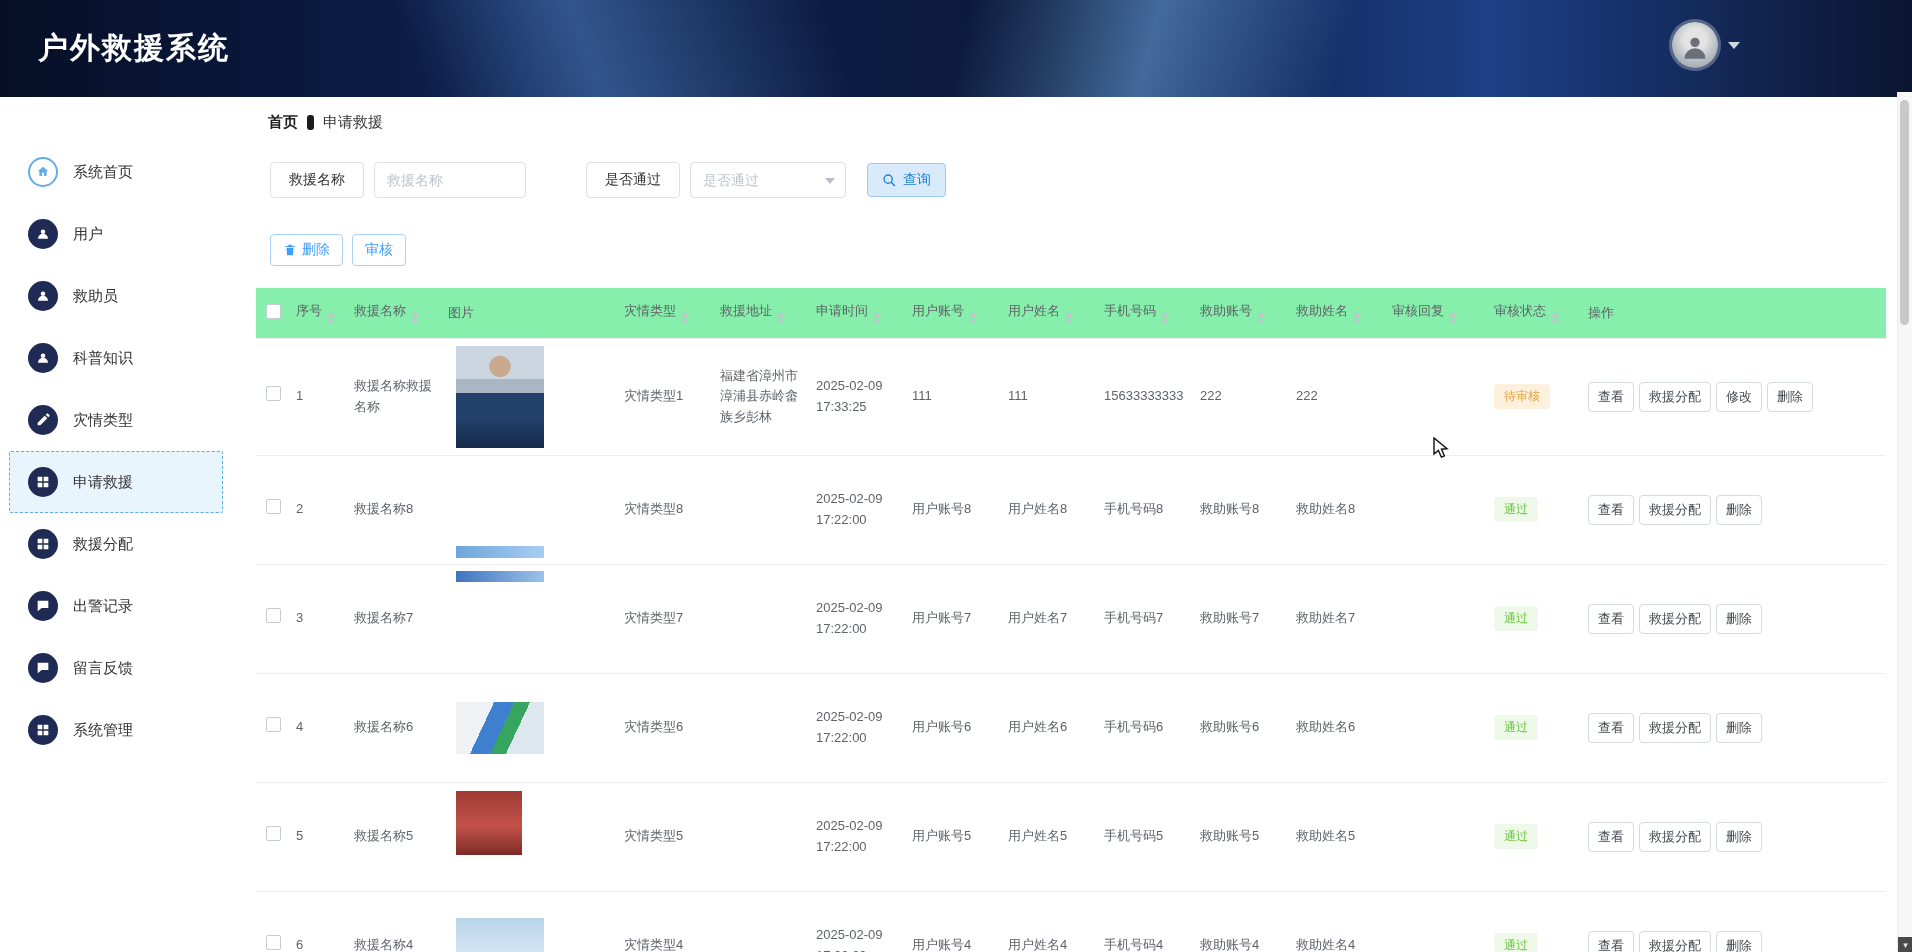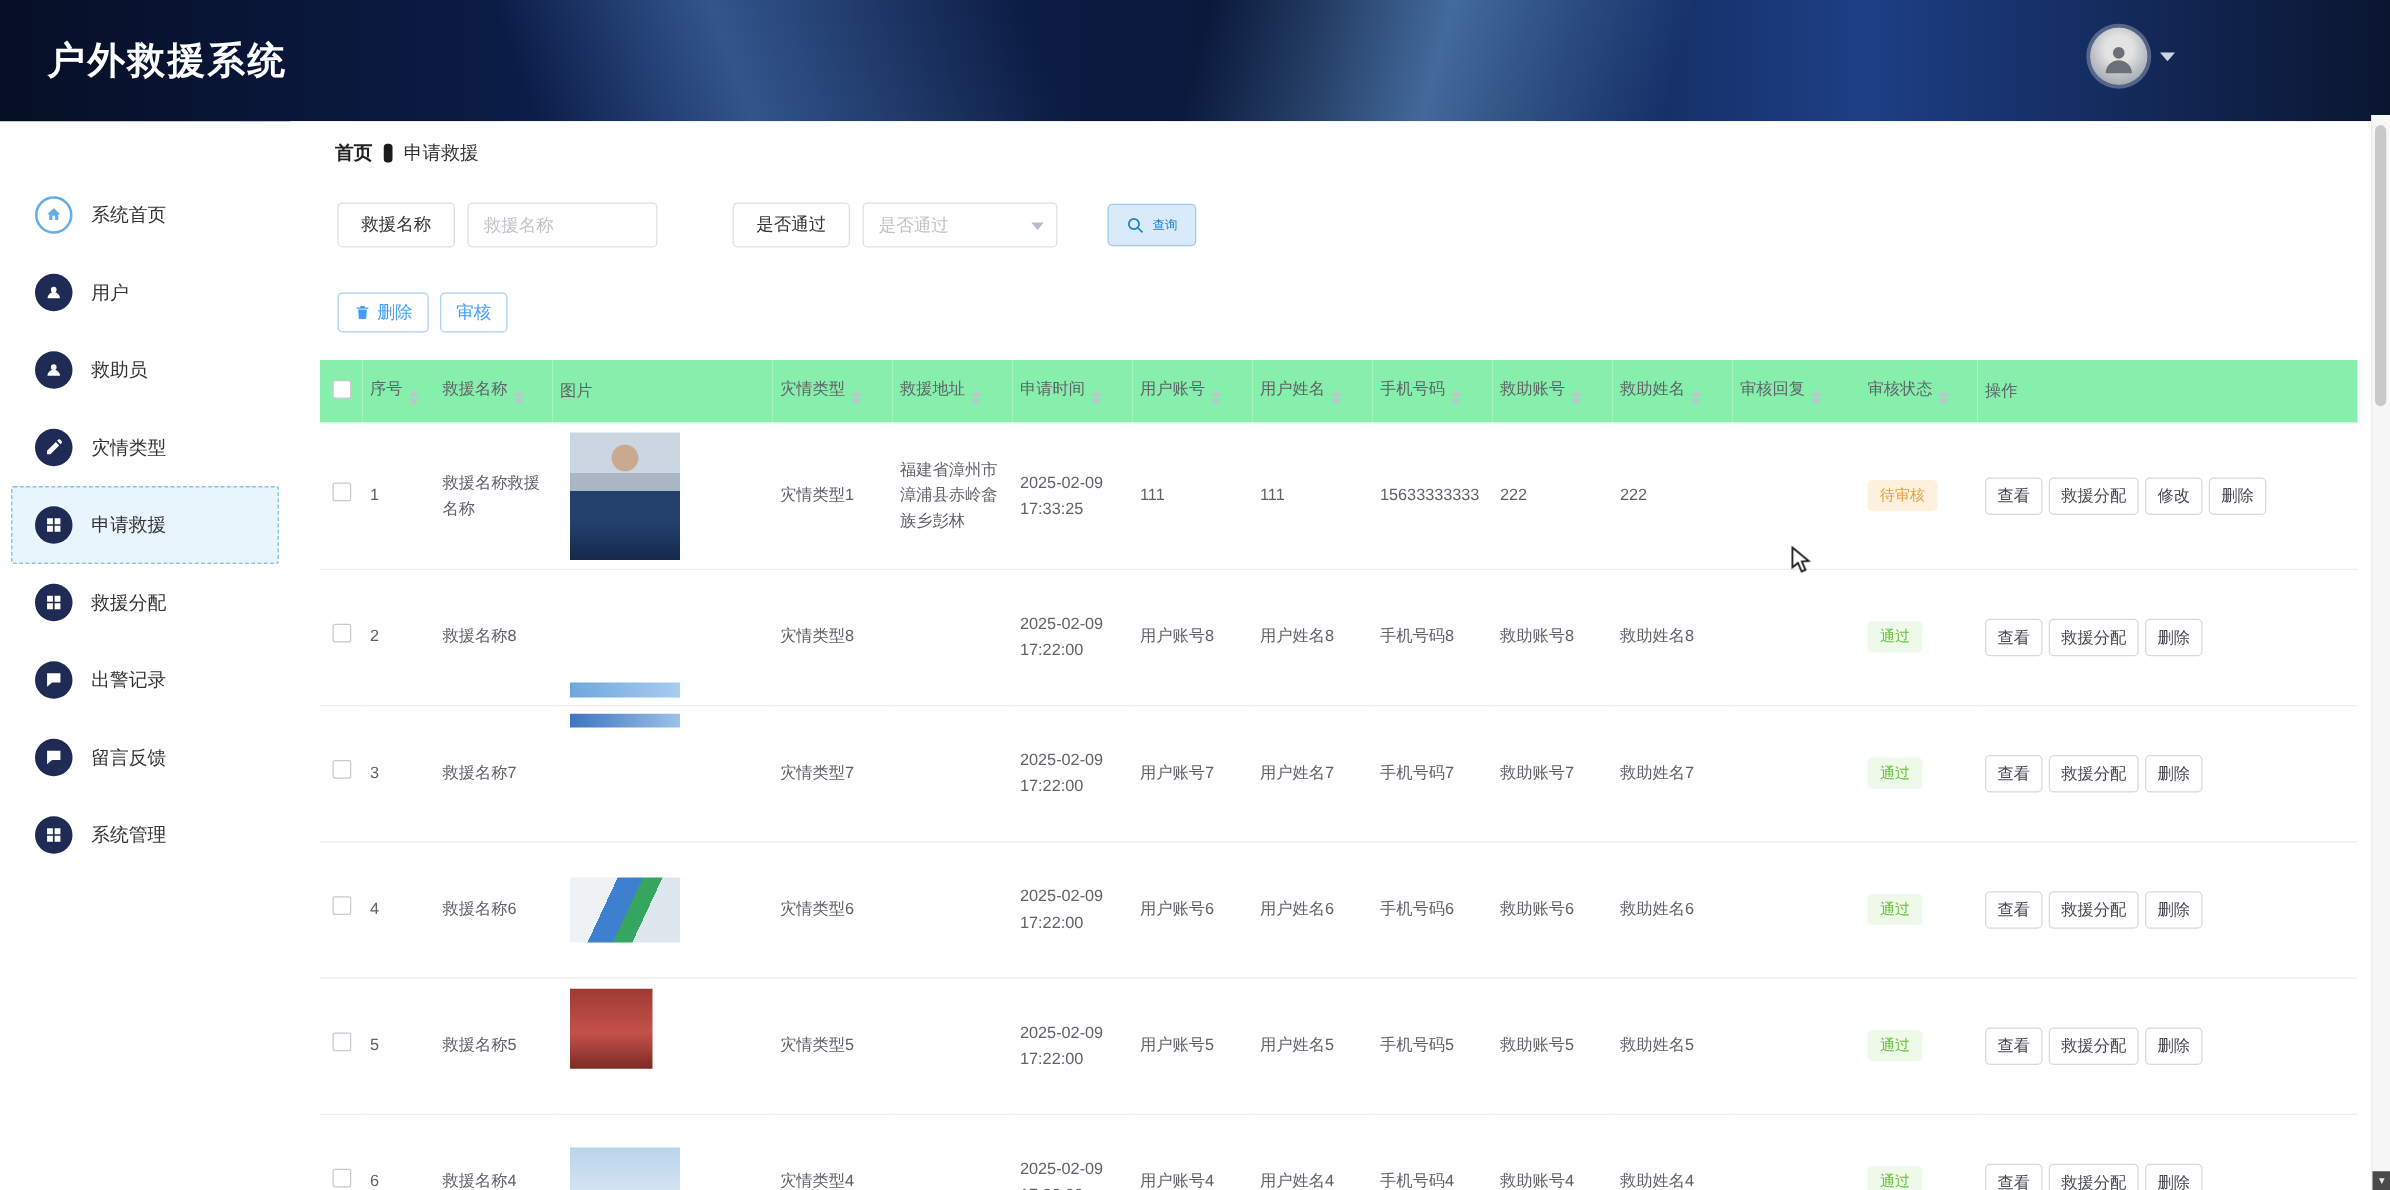--- a/index.html
+++ b/index.html
@@ -59,23 +59,23 @@
   }
   .text-input::placeholder { color: #bfc4cc; }
   .group-gap { margin-left: 60px; }
   .select-wrap { position: relative; margin-left: 10px; }
   .select-wrap .text-input { margin-left: 0; width: 156px; padding-right: 28px; }
   .sel-caret {
     position: absolute; right: 11px; top: 16px; width: 0; height: 0;
     border-left: 5px solid transparent; border-right: 5px solid transparent; border-top: 6px solid #b9bfc8;
   }
   .query-btn {
-    margin-left: 40px; height: 34px; padding: 0 14px; display: inline-flex; align-items: center; gap: 6px;
+    margin-left: 21px; height: 34px; padding: 0 14px; display: inline-flex; align-items: center; gap: 6px;
     background: #d9ebfb; border: 1px solid #9dc9ef; border-radius: 4px; color: #1a80d6;
-    font-size: 10px; font-family: inherit; cursor: pointer;
+    font-size: 14px; font-family: inherit; cursor: pointer;
   }
   .query-btn svg { width: 15px; height: 15px; }
 
   .toolbar { display: flex; align-items: center; gap: 9px; margin-top: 36px; margin-left: 14px; }
   .tool-btn {
     height: 32px; padding: 0 12px; display: inline-flex; align-items: center; gap: 5px;
     background: #fff; border: 1px solid #a9d1f3; border-radius: 4px; color: #409eff;
     font-size: 14px; font-family: inherit; cursor: pointer;
   }
   .tool-btn svg { width: 14px; height: 14px; fill: currentColor; }
@@ -162,20 +162,28 @@
           </span>
           <span class="side-label">用户</span>
         </div>
         <div class="side-item">
           <span class="side-icon">
             <svg viewBox="0 0 24 24">
               <path d="M12 5.2a3.4 3.4 0 110 6.8 3.4 3.4 0 010-6.8zM4.5 19a7.5 7.5 0 0115 0z"></path>
             </svg>
           </span>
           <span class="side-label">救助员</span>
+        </div>
+        <div class="side-item">
+          <span class="side-icon">
+            <svg viewBox="0 0 24 24">
+              <path d="M12 5.2a3.4 3.4 0 110 6.8 3.4 3.4 0 010-6.8zM4.5 19a7.5 7.5 0 0115 0z"></path>
+            </svg>
+          </span>
+          <span class="side-label">科普知识</span>
         </div>
         <div class="side-item">
           <span class="side-icon">
             <svg viewBox="0 0 24 24">
               <path d="M4 20v-4L14.5 5.5l4 4L8 20zM16 4l1.5-1.5a1.4 1.4 0 012 0l2 2a1.4 1.4 0 010 2L20 8z"></path>
             </svg>
           </span>
           <span class="side-label">灾情类型</span>
         </div>
         <div class="side-item active">

